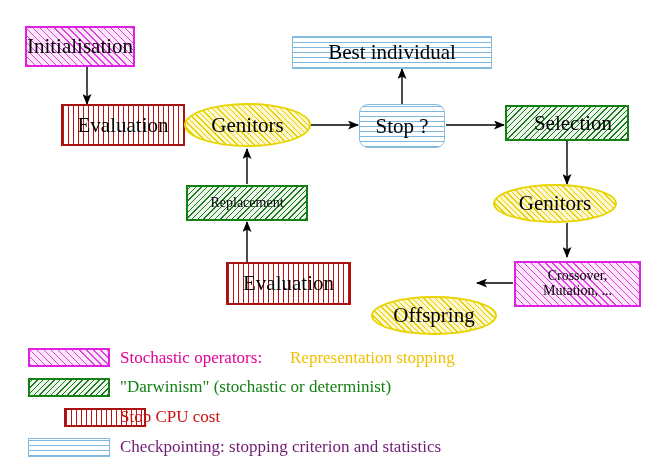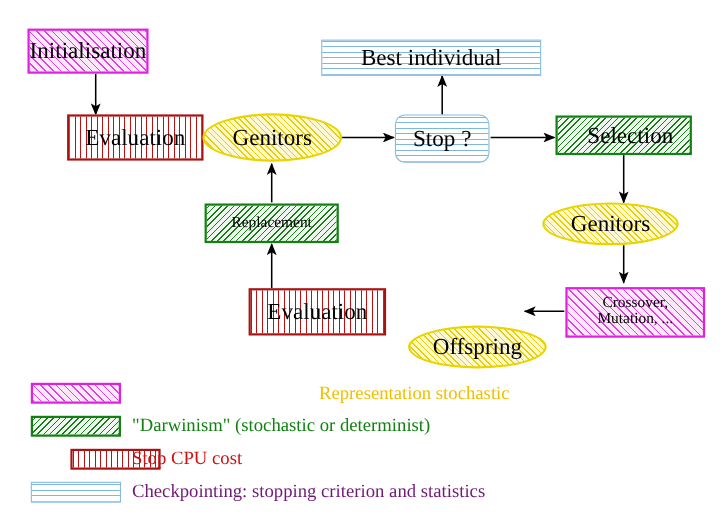--- a/index.html
+++ b/index.html
@@ -190,21 +190,22 @@
   <div class="node fill-red node-label" style="left:190px; top:262px; width:125px; height:43px;">
     <span>Evaluation</span>
   </div>
 
   <div class="node fill-green node-label small" style="left:186px; top:185px; width:122px; height:36px;">
     <span>Replacement</span>
   </div>
 
 
   <div class="legend-swatch fill-magenta" style="left:28px; top:348px;"></div>
-  <div class="legend-text c-gold" style="left:290px; top:348px;">Representation stochastic</div>
+  <div class="legend-text c-magenta" style="left:120px; top:348px;">Stochastic operators:</div>
+  <div class="legend-text c-gold" style="left:290px; top:348px;">Representation stopping</div>
 
   <div class="legend-swatch fill-green" style="left:28px; top:378px;"></div>
   <div class="legend-text c-green" style="left:120px; top:377px;">"Darwinism" (stochastic or determinist)</div>
 
   <div class="legend-swatch fill-red" style="left:28px; top:408px;"></div>
   <div class="legend-text c-red" style="left:120px; top:407px;">Stop CPU cost</div>
 
   <div class="legend-swatch fill-blue" style="left:28px; top:438px;"></div>
   <div class="legend-text c-ltblue" style="left:120px; top:437px;">Checkpointing: stopping criterion and statistics</div>
 

